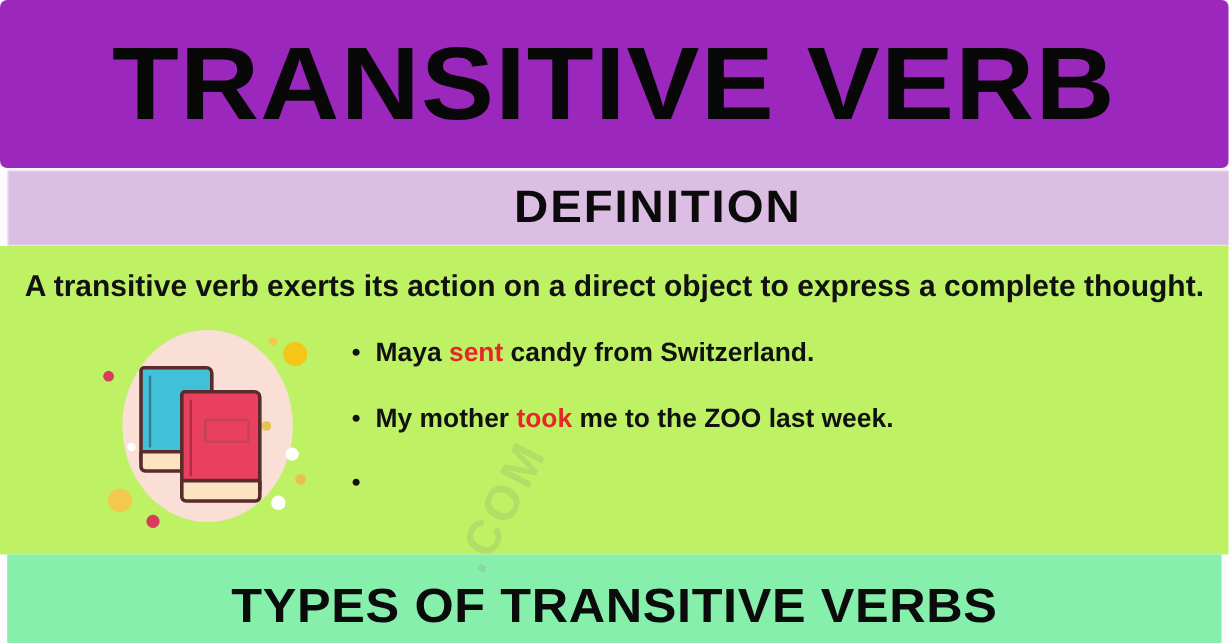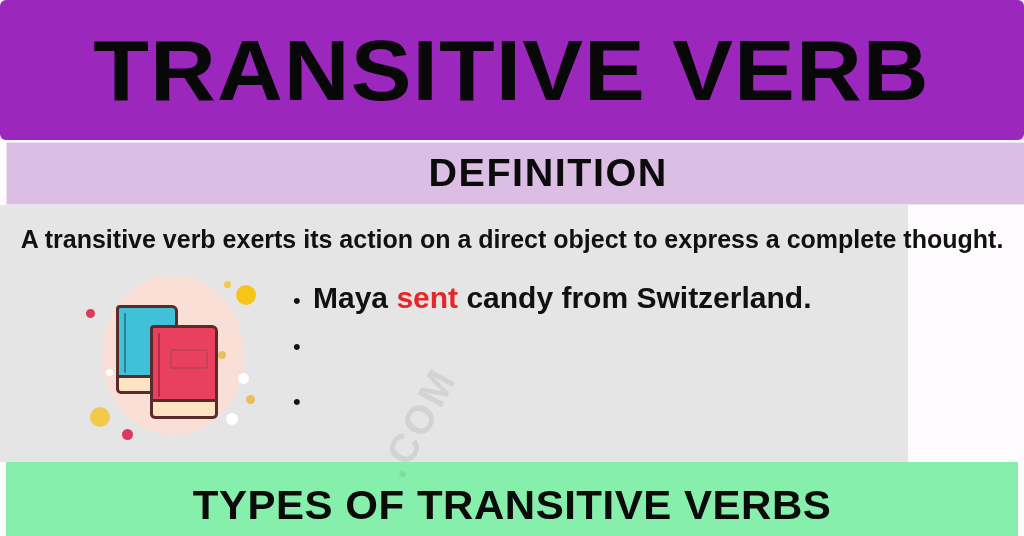--- a/index.html
+++ b/index.html
@@ -62,23 +62,23 @@
     color: #0b0b0b;
     letter-spacing: 1.5px;
     transform: scaleX(1.04);
   }
 
   
   .content {
     position: absolute;
     left: 0;
     top: 205px;
-    width: 908px;
+    width: 1024px;
     height: 257px;
-    background: #e5e5e5;
+    background: #bef264;
   }
 
   .definition-sentence {
     position: absolute;
     left: 0;
     top: 20px;
     width: 1024px;
     text-align: center;
     font-weight: bold;
     font-size: 25px;
@@ -198,21 +198,21 @@
   }
   .bullet-marker {
     width: 20px;
     font-size: 22px;
     line-height: 1;
     color: #111111;
     flex: 0 0 20px;
   }
   .bullet-text {
     font-weight: bold;
-    font-size: 30px;
+    font-size: 22px;
     color: #111111;
     white-space: nowrap;
     text-align: right;
   }
   .verb {
     color: #E8262A;
   }
 
   
   .types-band {
@@ -289,20 +289,21 @@
       <div class="book-front-pages"></div>
     </div>
 
     <div class="bullets" id="bullets">
         <div class="bullet-row">
           <span class="bullet-marker">•</span>
           <span class="bullet-text"><span>Maya </span><span class="verb" style="color: rgb(232, 38, 42);">sent</span><span> candy from Switzerland.</span></span>
         </div>
         <div class="bullet-row">
           <span class="bullet-marker">•</span>
+          <span class="bullet-text"><span>My mother </span><span class="verb" style="color: rgb(232, 38, 42);">took</span><span> me to the ZOO last week.</span></span>
         </div>
         <div class="bullet-row">
           <span class="bullet-marker">•</span>
         </div>
       </div>
   </div>
 
   <div class="watermark">.COM</div>
 
   <div class="types-band">

